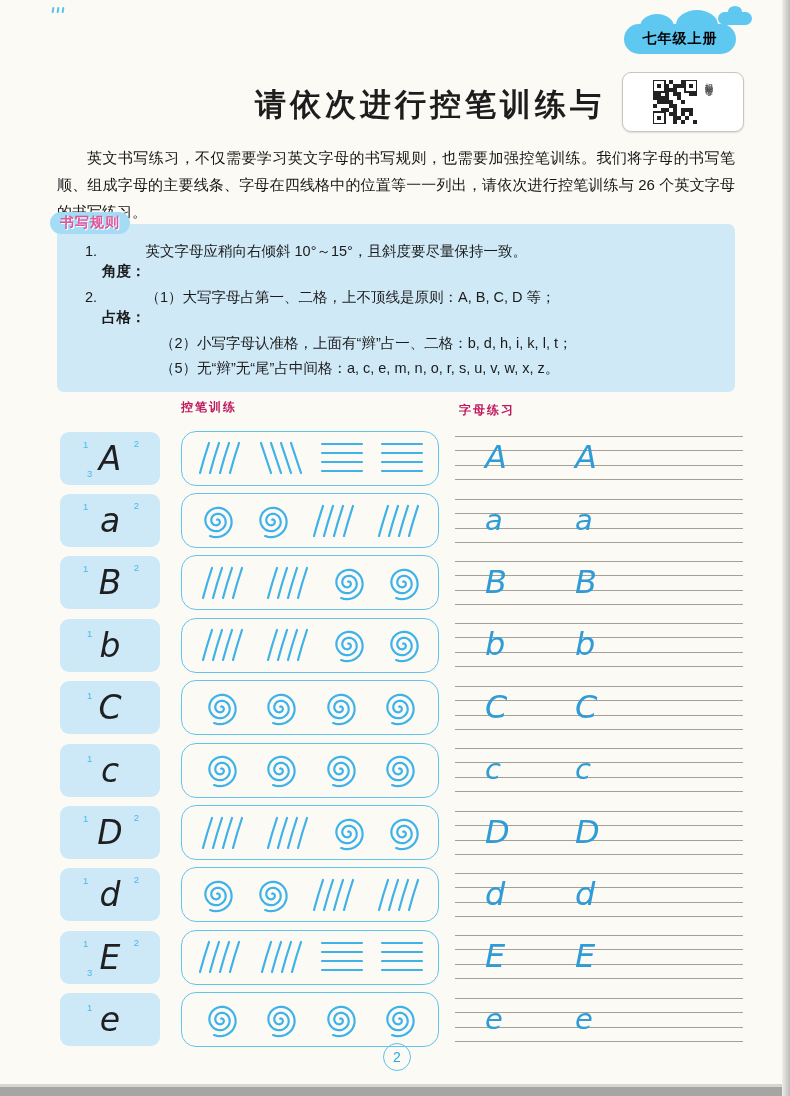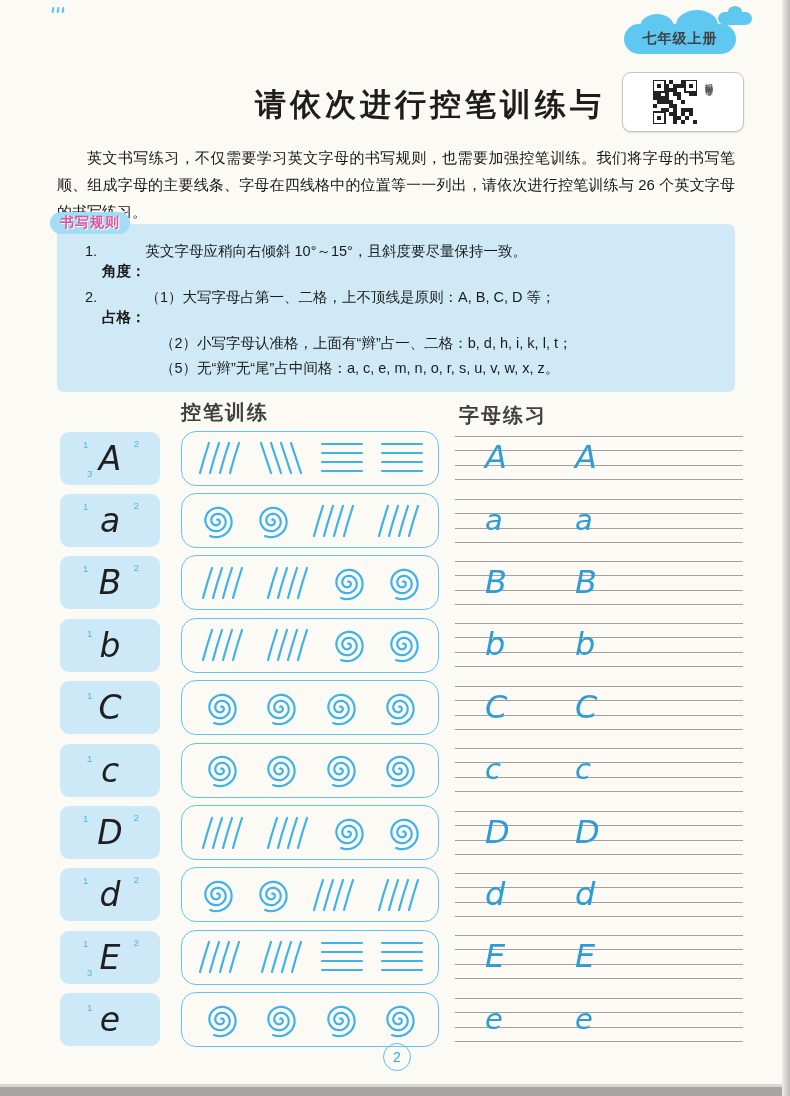--- a/index.html
+++ b/index.html
@@ -13,21 +13,21 @@
   
   .hdr-badge{position:absolute;left:38px;top:18px;border:2px solid #55c2ee;border-radius:10px;
         padding:4px 12px 4px 14px;color:#30abe4;font-weight:bold;font-size:16px;letter-spacing:1px;
         background:#fdfdfa;display:flex;align-items:center;gap:5px;}
   .umbrella{color:#55c2ee;font-size:17px;font-weight:normal;}
   .rain{position:absolute;left:52px;top:7px;display:flex;gap:3px;}
   .rain i{display:block;width:2px;height:6px;background:#55c2ee;transform:rotate(10deg);border-radius:1px;}
   .cloud{position:absolute;right:42px;top:12px;width:124px;height:46px;}
   .cloud-main{position:absolute;left:0;top:12px;width:112px;height:30px;background:#5fc8f1;
         border-radius:16px;display:flex;align-items:center;justify-content:center;
-        color:#404040;font-weight:bold;font-size:14px;letter-spacing:1px;}
+        color:#000000;font-weight:bold;font-size:14px;letter-spacing:1px;}
   .cloud-main:before{content:"";position:absolute;left:16px;top:-10px;width:34px;height:26px;
         background:#5fc8f1;border-radius:50%;}
   .cloud-main:after{content:"";position:absolute;left:52px;top:-14px;width:42px;height:30px;
         background:#5fc8f1;border-radius:50%;}
   .cloud-txt{position:relative;z-index:2;}
   .cloud-small{position:absolute;right:-4px;top:0;width:34px;height:13px;background:#5fc8f1;border-radius:8px;}
   .cloud-small:before{content:"";position:absolute;left:10px;top:-6px;width:14px;height:11px;
         background:#5fc8f1;border-radius:50%;}
 
   
@@ -47,21 +47,21 @@
         padding:15px 16px 10px 20px;box-sizing:border-box;}
   .rules-badge{position:absolute;left:-7px;top:-12px;background:#a4dcf6;border-radius:12px;
         padding:2px 10px;color:#e0559a;font-weight:bold;font-size:14px;letter-spacing:1px;
         text-shadow:1px 1px 0 #ffffff;}
   .rule-line{display:flex;font-size:14.5px;line-height:1.78;}
   .rule-no{width:20px;text-align:right;margin-right:5px;flex:none;}
   .rule-label{font-weight:bold;flex:none;margin-top:20px;}
   .rule-sub{margin-left:83px;font-size:14.5px;line-height:1.78;}
 
   
-  .sec{position:absolute;color:#404040;font-weight:bold;font-size:20px;letter-spacing:2px;}
+  .sec{position:absolute;color:#be185d;font-weight:bold;font-size:12px;letter-spacing:2px;}
   .sec-pen{left:181px;top:399px;}
   .sec-let{left:459px;top:402px;}
 
   
   .rows{position:absolute;left:60px;top:427px;width:688px;display:flex;flex-direction:column;}
   .prow{height:62.4px;display:flex;align-items:center;}
   .tile{width:100px;height:53px;margin-right:21px;background:#cde9f8;border-radius:9px;flex:none;
         position:relative;display:flex;align-items:center;justify-content:center;}
   .tile-letter{font-family:"DejaVu Sans",sans-serif;font-style:italic;font-size:33px;
         font-weight:500;line-height:1;color:#1f1f1f;}

